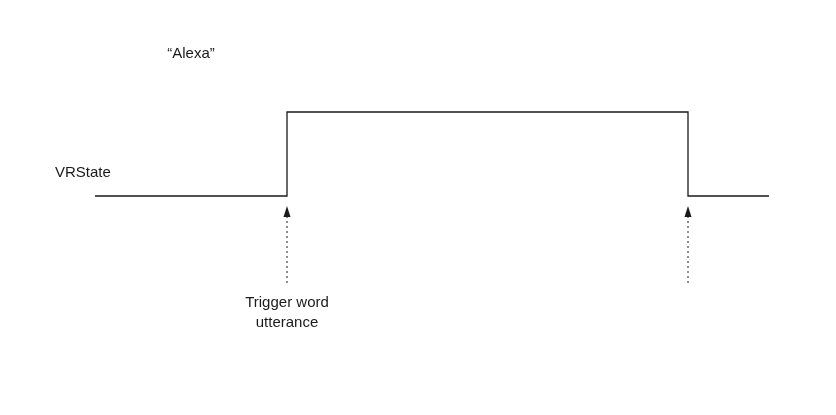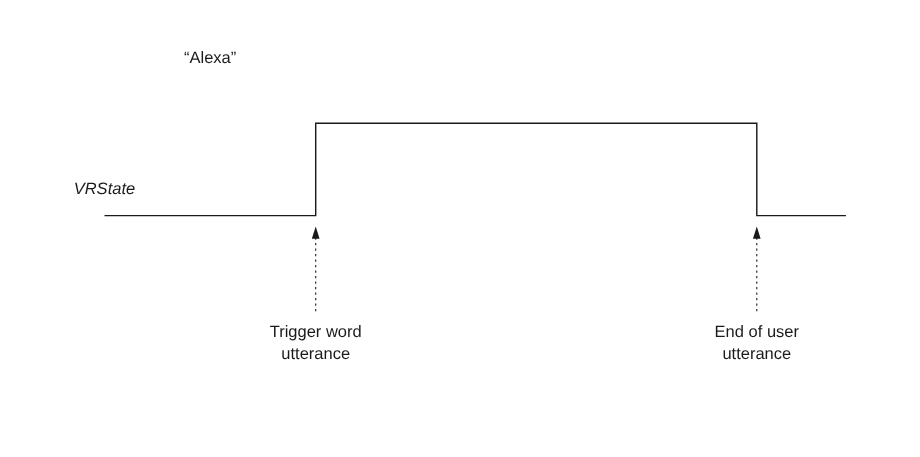--- a/index.html
+++ b/index.html
@@ -26,22 +26,21 @@
     left: 191px;
     transform: translateX(-50%);
   }
   .quote-utterance {
     top: 53px;
     left: 502px;
     transform: translateX(-50%);
   }
   .signal-name {
     top: 163px;
-    left: 67px;
-    font-style: italic;
+    left: 55px;
   }
   .wave-svg {
     position: absolute;
     top: 0;
     left: 0;
   }
   .edge-label {
     position: absolute;
     top: 292px;
     transform: translateX(-50%);
@@ -67,18 +66,14 @@
       <path d="M 287 206 L 283.5 217 L 290.5 217 Z" fill="#1a1a1a"></path>
       <line x1="688" x2="688" y1="216" y2="283" stroke="#1a1a1a" stroke-width="1" stroke-dasharray="2,3"></line>
       <path d="M 688 206 L 684.5 217 L 691.5 217 Z" fill="#1a1a1a"></path>
     </svg>
 
   <div class="edge-label" id="trigger-label" style="left: 287px;">
     <div>Trigger word</div>
     <div>utterance</div>
   </div>
 
-  <div class="edge-label" id="end-label" style="left: 688px;">
-    <div>End of user</div>
-    <div>utterance</div>
-  </div>
 
 </div>
 
 </body></html>

